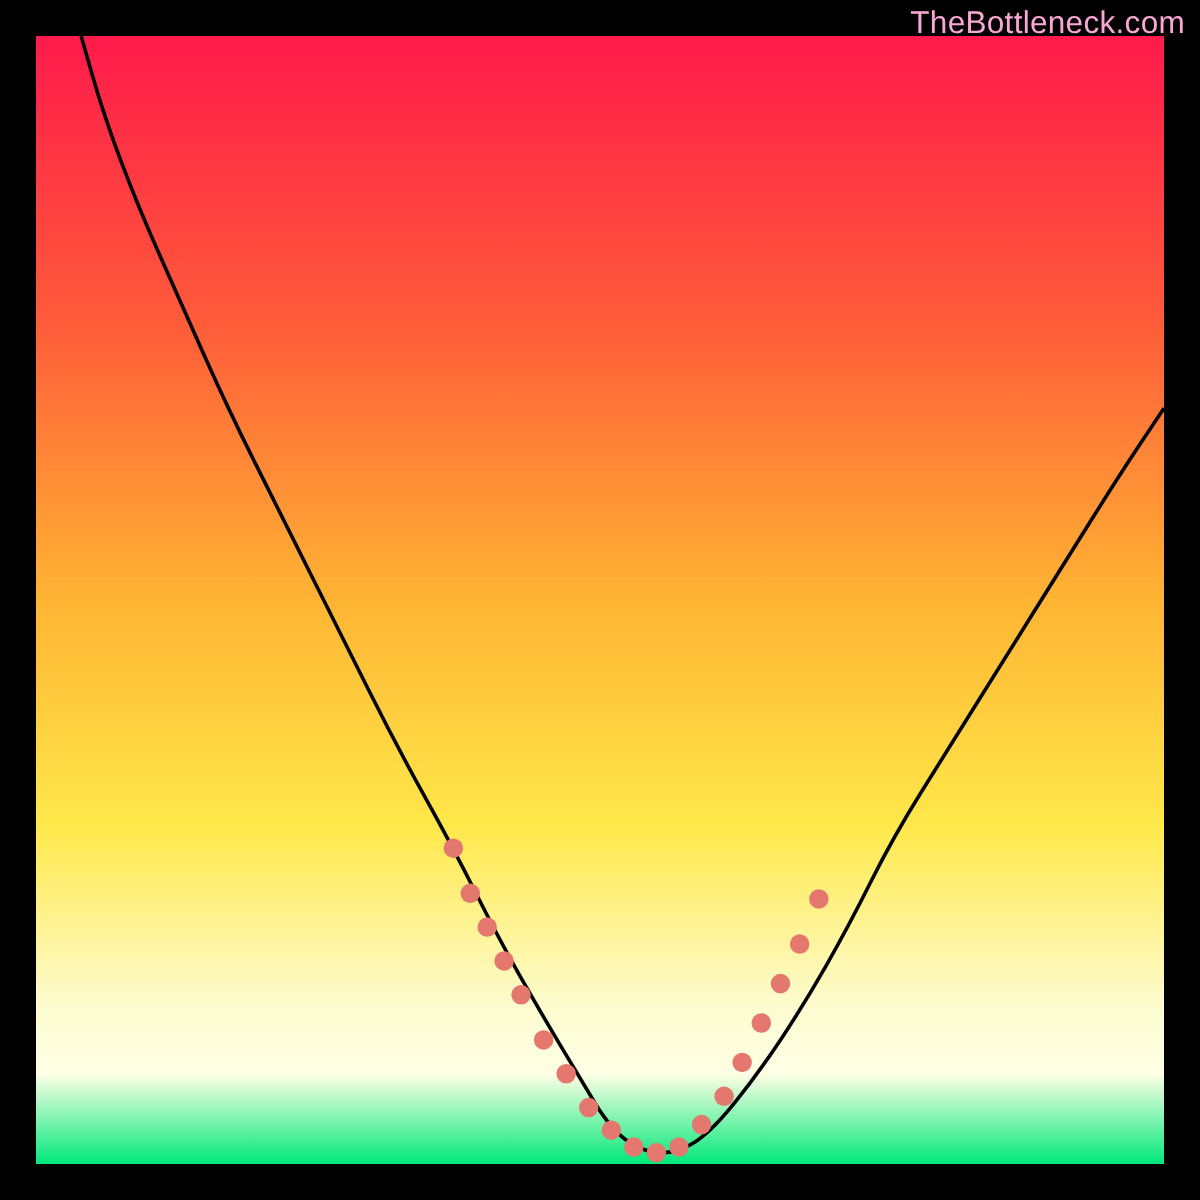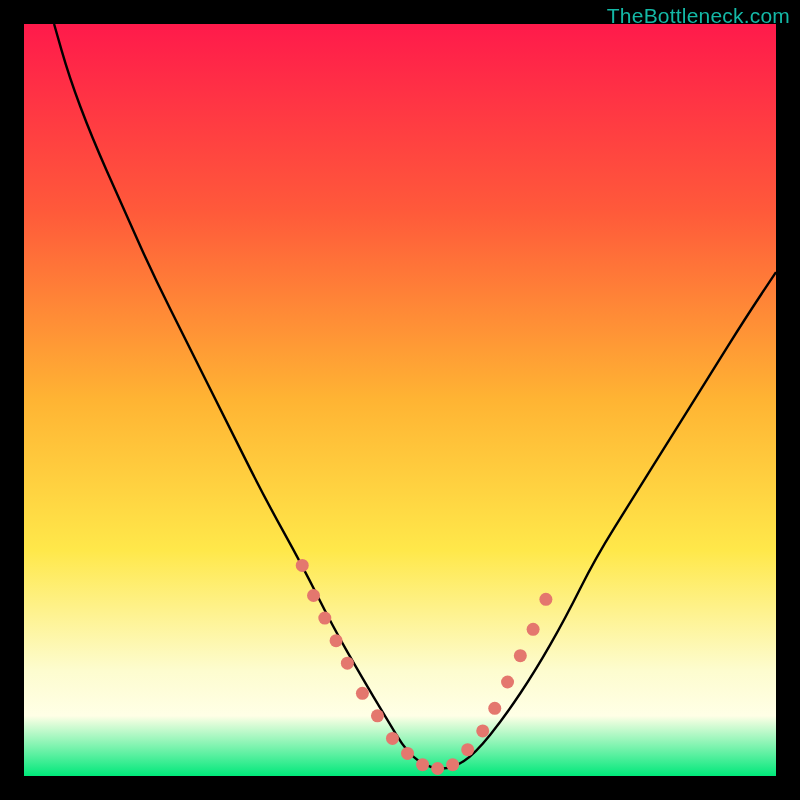--- a/index.html
+++ b/index.html
@@ -32,21 +32,21 @@
     left: 0;
     top: 0;
     width: 752px;
     height: 752px;
     overflow: visible;
   }
   .watermark {
     position: absolute;
     top: 4px;
     right: 10px;
-    color: #14b8a6;
+    color: #f9a8d4;
     font-size: 21px;
     font-weight: 500;
     letter-spacing: 0.2px;
     user-select: none;
   }
 </style>
 </head>
 <body>
 
 <div class="frame">

